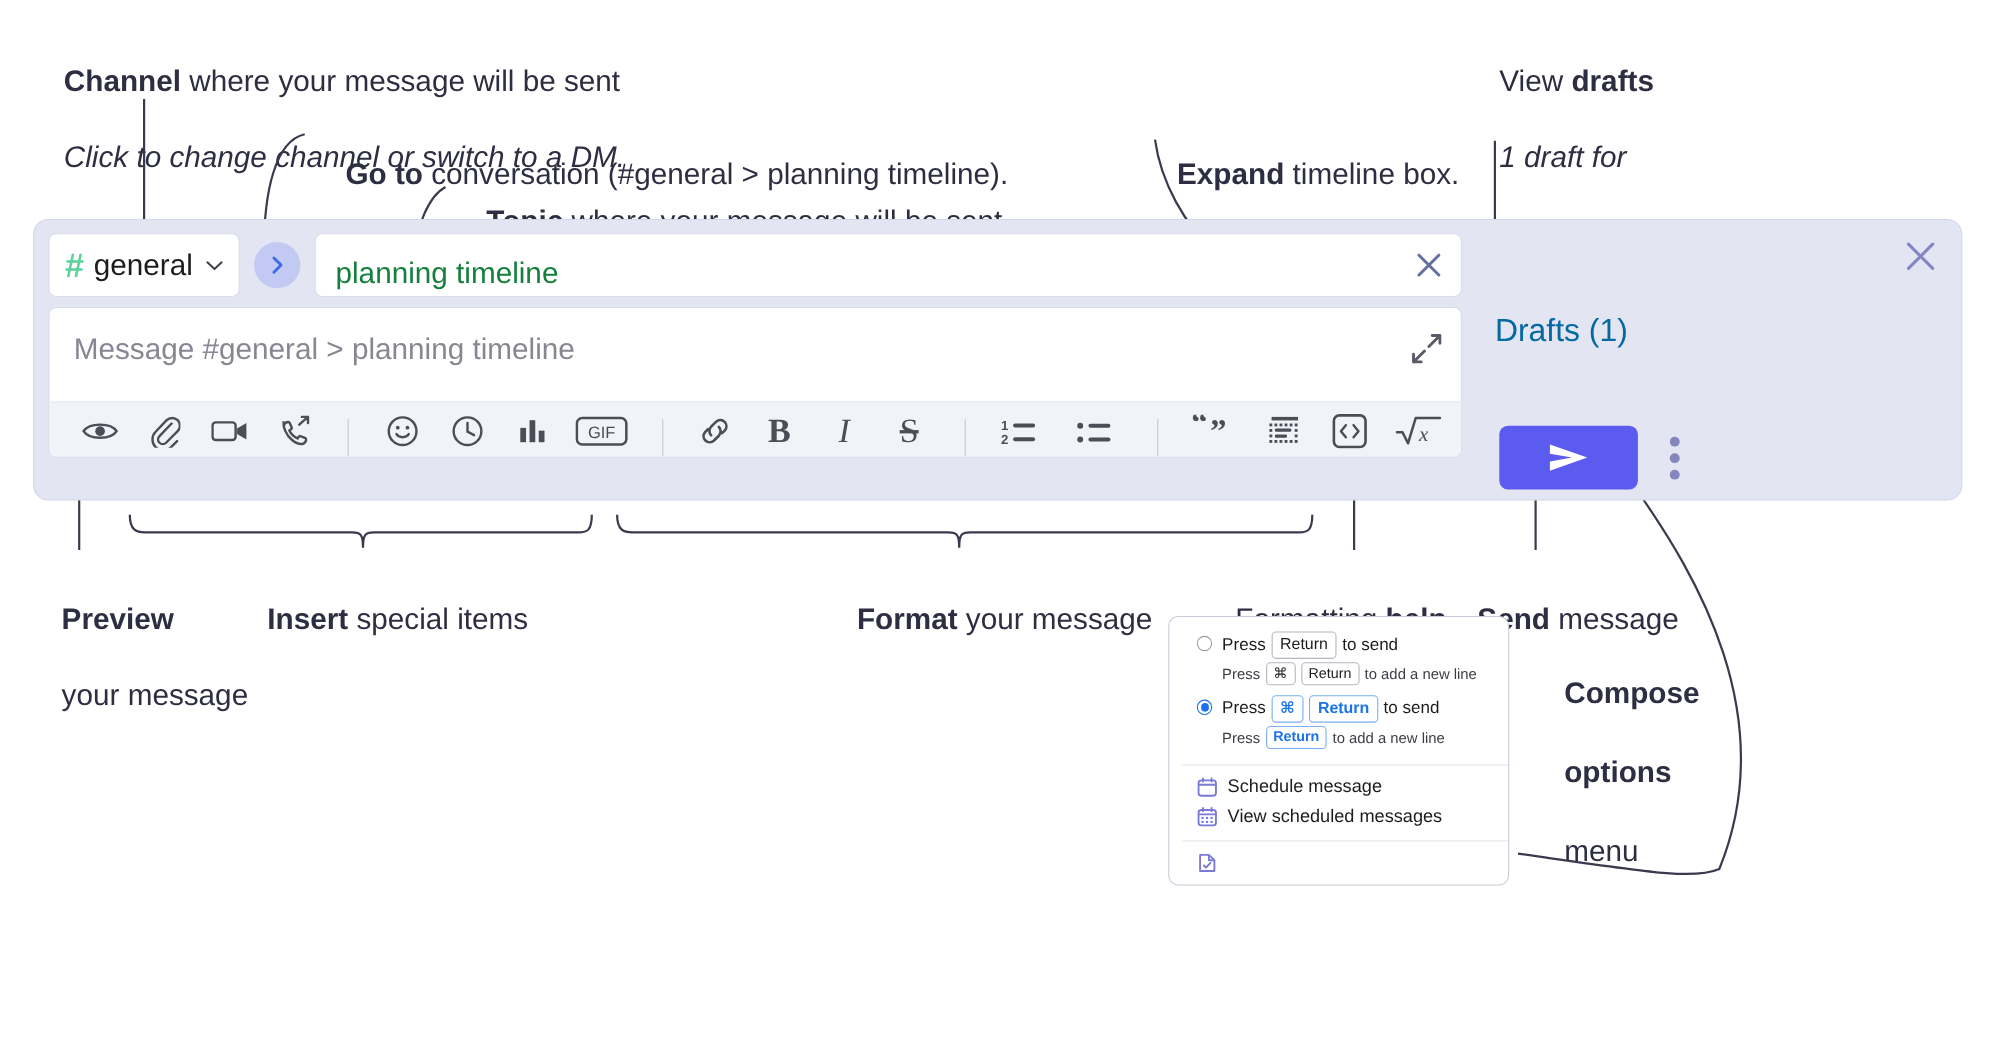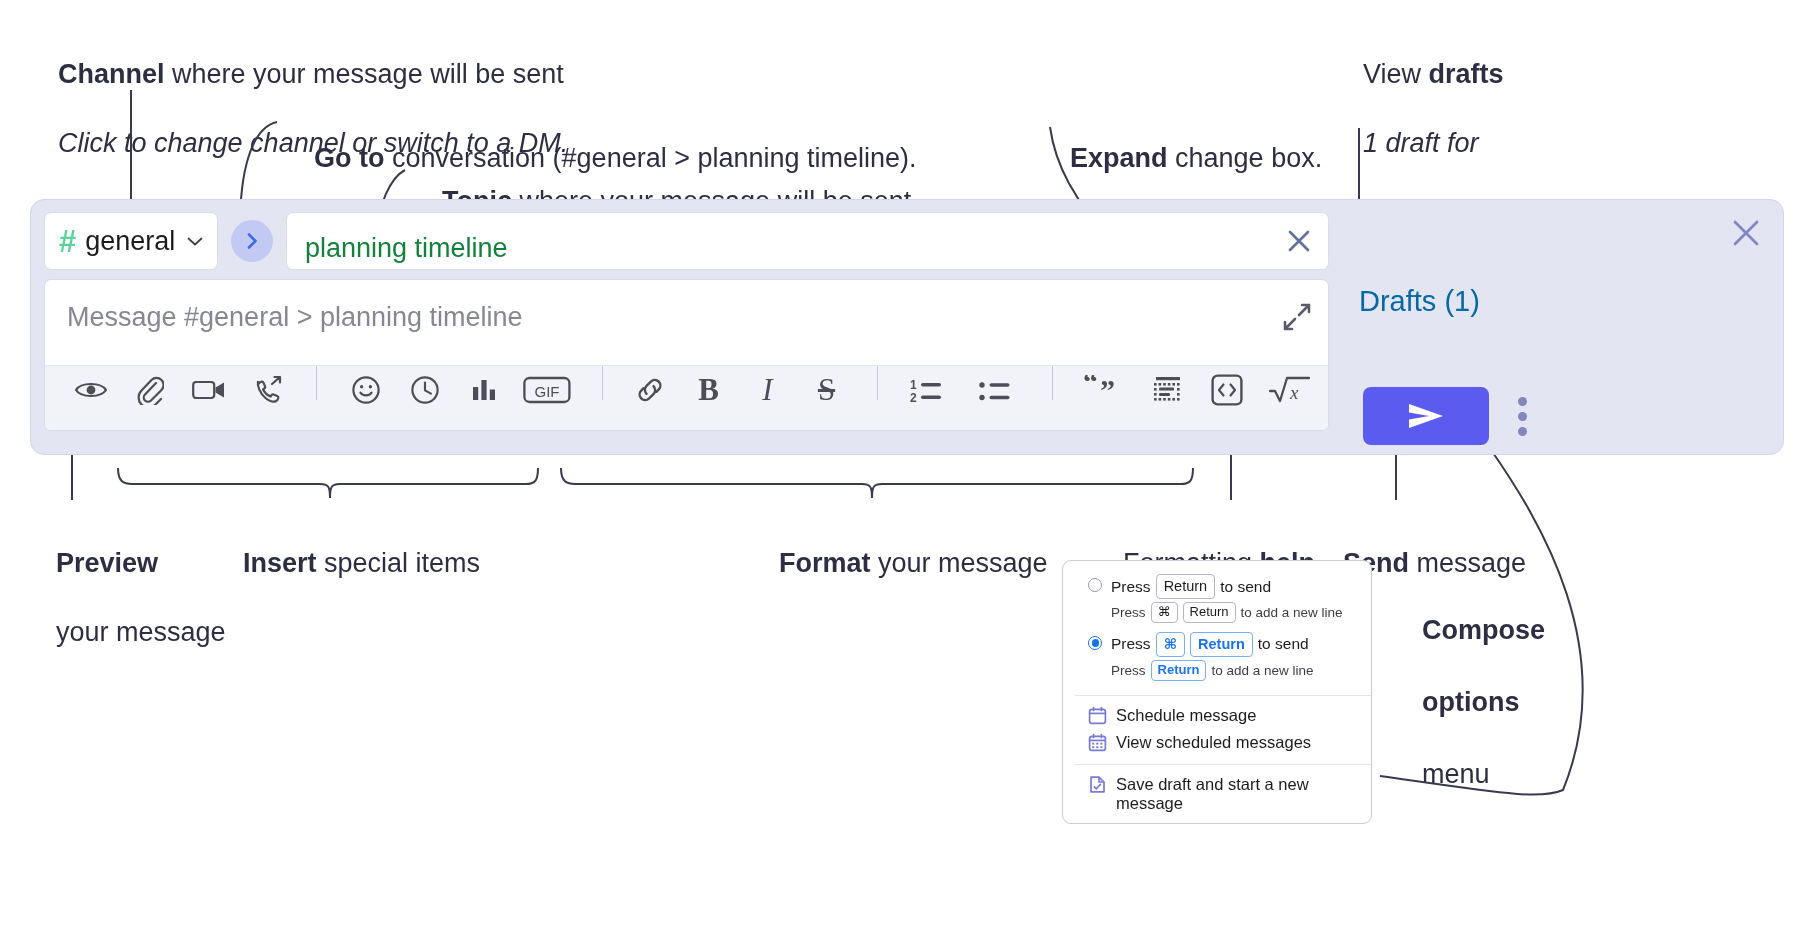--- a/index.html
+++ b/index.html
@@ -42,22 +42,22 @@
   .topic-val{font-size:27px;color:#15803d;flex:1;margin-top:14px;}
   .topic-clear{width:34px;height:34px;cursor:pointer;flex:0 0 auto;}
 
   .msgbox{
     margin-top:9px;background:#ffffff;border:1px solid #d9dce9;border-radius:7px;overflow:hidden;
   }
   .msg-input{height:85px;position:relative;}
   .msg-ph{position:absolute;left:22px;top:22px;font-size:27px;color:#868792;}
   .expand-btn{position:absolute;right:16px;top:22px;width:30px;height:30px;cursor:pointer;}
   .toolbar{
-    height:65px;background:#f2f3f9;border-top:1px solid #e6e8f1;
-    display:flex;align-items:flex-start;padding:0 10px 0 22px;box-sizing:border-box;gap:12px;
+    height:50px;background:#f2f3f9;border-top:1px solid #e6e8f1;
+    display:flex;align-items:flex-end;padding:0 10px 0 22px;box-sizing:border-box;gap:12px;
   }
   .tb{width:47px;height:47px;display:flex;align-items:center;justify-content:center;cursor:pointer;flex:0 0 auto;}
   .tb.wide{width:56px;}
   .sep{width:1px;height:34px;background:#c5c8d6;margin:0 13px;flex:0 0 auto;}
   .sep.s2{margin:0 11px 0 15px;}
 
   
   .compose-right{position:absolute;left:1310px;top:0;right:0;height:100%;}
   .close-x{position:absolute;right:20px;top:16px;width:34px;height:34px;cursor:pointer;}
   .drafts{position:absolute;left:18px;top:85px;font-size:29px;color:#0369a1;cursor:pointer;}
@@ -83,21 +83,21 @@
   .sub{display:flex;align-items:center;gap:5px;padding:3px 12px 6px 36px;font-size:13.5px;color:#3c3c46;}
   .key{
     display:inline-flex;align-items:center;justify-content:center;
     border:1px solid #b4b6c0;border-radius:4px;background:#fff;
     padding:1px 7px;font-size:14.5px;line-height:1.45;color:#1d1c1d;
   }
   .key.sm{font-size:13px;padding:0px 6px;}
   .key.blue{border-color:#7aaef5;color:#1a73e8;font-weight:700;}
   .key.blue.sm{font-weight:700;}
   .mdiv{height:1px;background:#e2e3ea;margin:8px 0 6px 0;}
-  .mitem{display:flex;align-items:flex-start;gap:9px;padding:4px 12px 4px 13px;font-size:16.5px;cursor:pointer;}
+  .mitem{display:flex;align-items:flex-end;gap:9px;padding:4px 12px 4px 13px;font-size:16.5px;cursor:pointer;}
   .mitem svg{flex:0 0 auto;}
 </style>
 </head>
 <body>
 
 <div class="stage">
 
   <div class="anno" style="left:28px;top:22px;">
     <span><b>Channel</b><span> where your message will be sent</span></span><br>
     <i>Click to change channel or switch to a DM.</i>
@@ -105,21 +105,21 @@
 
   <div class="anno" style="left:284px;top:106px;">
     <b>Go to</b><span> conversation (#general &gt; planning timeline).</span>
   </div>
 
   <div class="anno" style="left:412px;top:149px;">
     <b>Topic</b><span> where your message will be sent</span>
   </div>
 
   <div class="anno" style="left:1040px;top:106px;">
-    <b>Expand</b><span> change box.</span>
+    <b>Expand</b><span> timeline box.</span>
   </div>
 
   <div class="anno" style="left:1333px;top:22px;">
     <span><span>View </span><b>drafts</b></span><br>
     <i>1 draft for</i><br>
     <i>this conversation</i>
   </div>
 
   <div class="anno" style="left:26px;top:511px;">
     <b>Preview</b><br>
@@ -470,17 +470,16 @@
     </div>
 
     <div class="mdiv"></div>
 
     <div class="mitem">
       <svg width="19" height="19" viewBox="0 0 19 19">
         <path d="M3,2.2 L11,2.2 L16,7 L16,16.8 L3,16.8 Z" fill="none" stroke="#7a7ad6" stroke-width="1.7" stroke-linejoin="round"></path>
         <path d="M11,2.2 L11,7 L16,7" fill="none" stroke="#7a7ad6" stroke-width="1.7" stroke-linejoin="round"></path>
         <path d="M6.4,11.8 L8.4,13.8 L12.4,9.4" fill="none" stroke="#7a7ad6" stroke-width="1.7" stroke-linecap="round" stroke-linejoin="round"></path>
       </svg>
-      <span>Save draft and start a new message</span>
     </div>
   </div>
 
 </div>
 
 </body></html>

